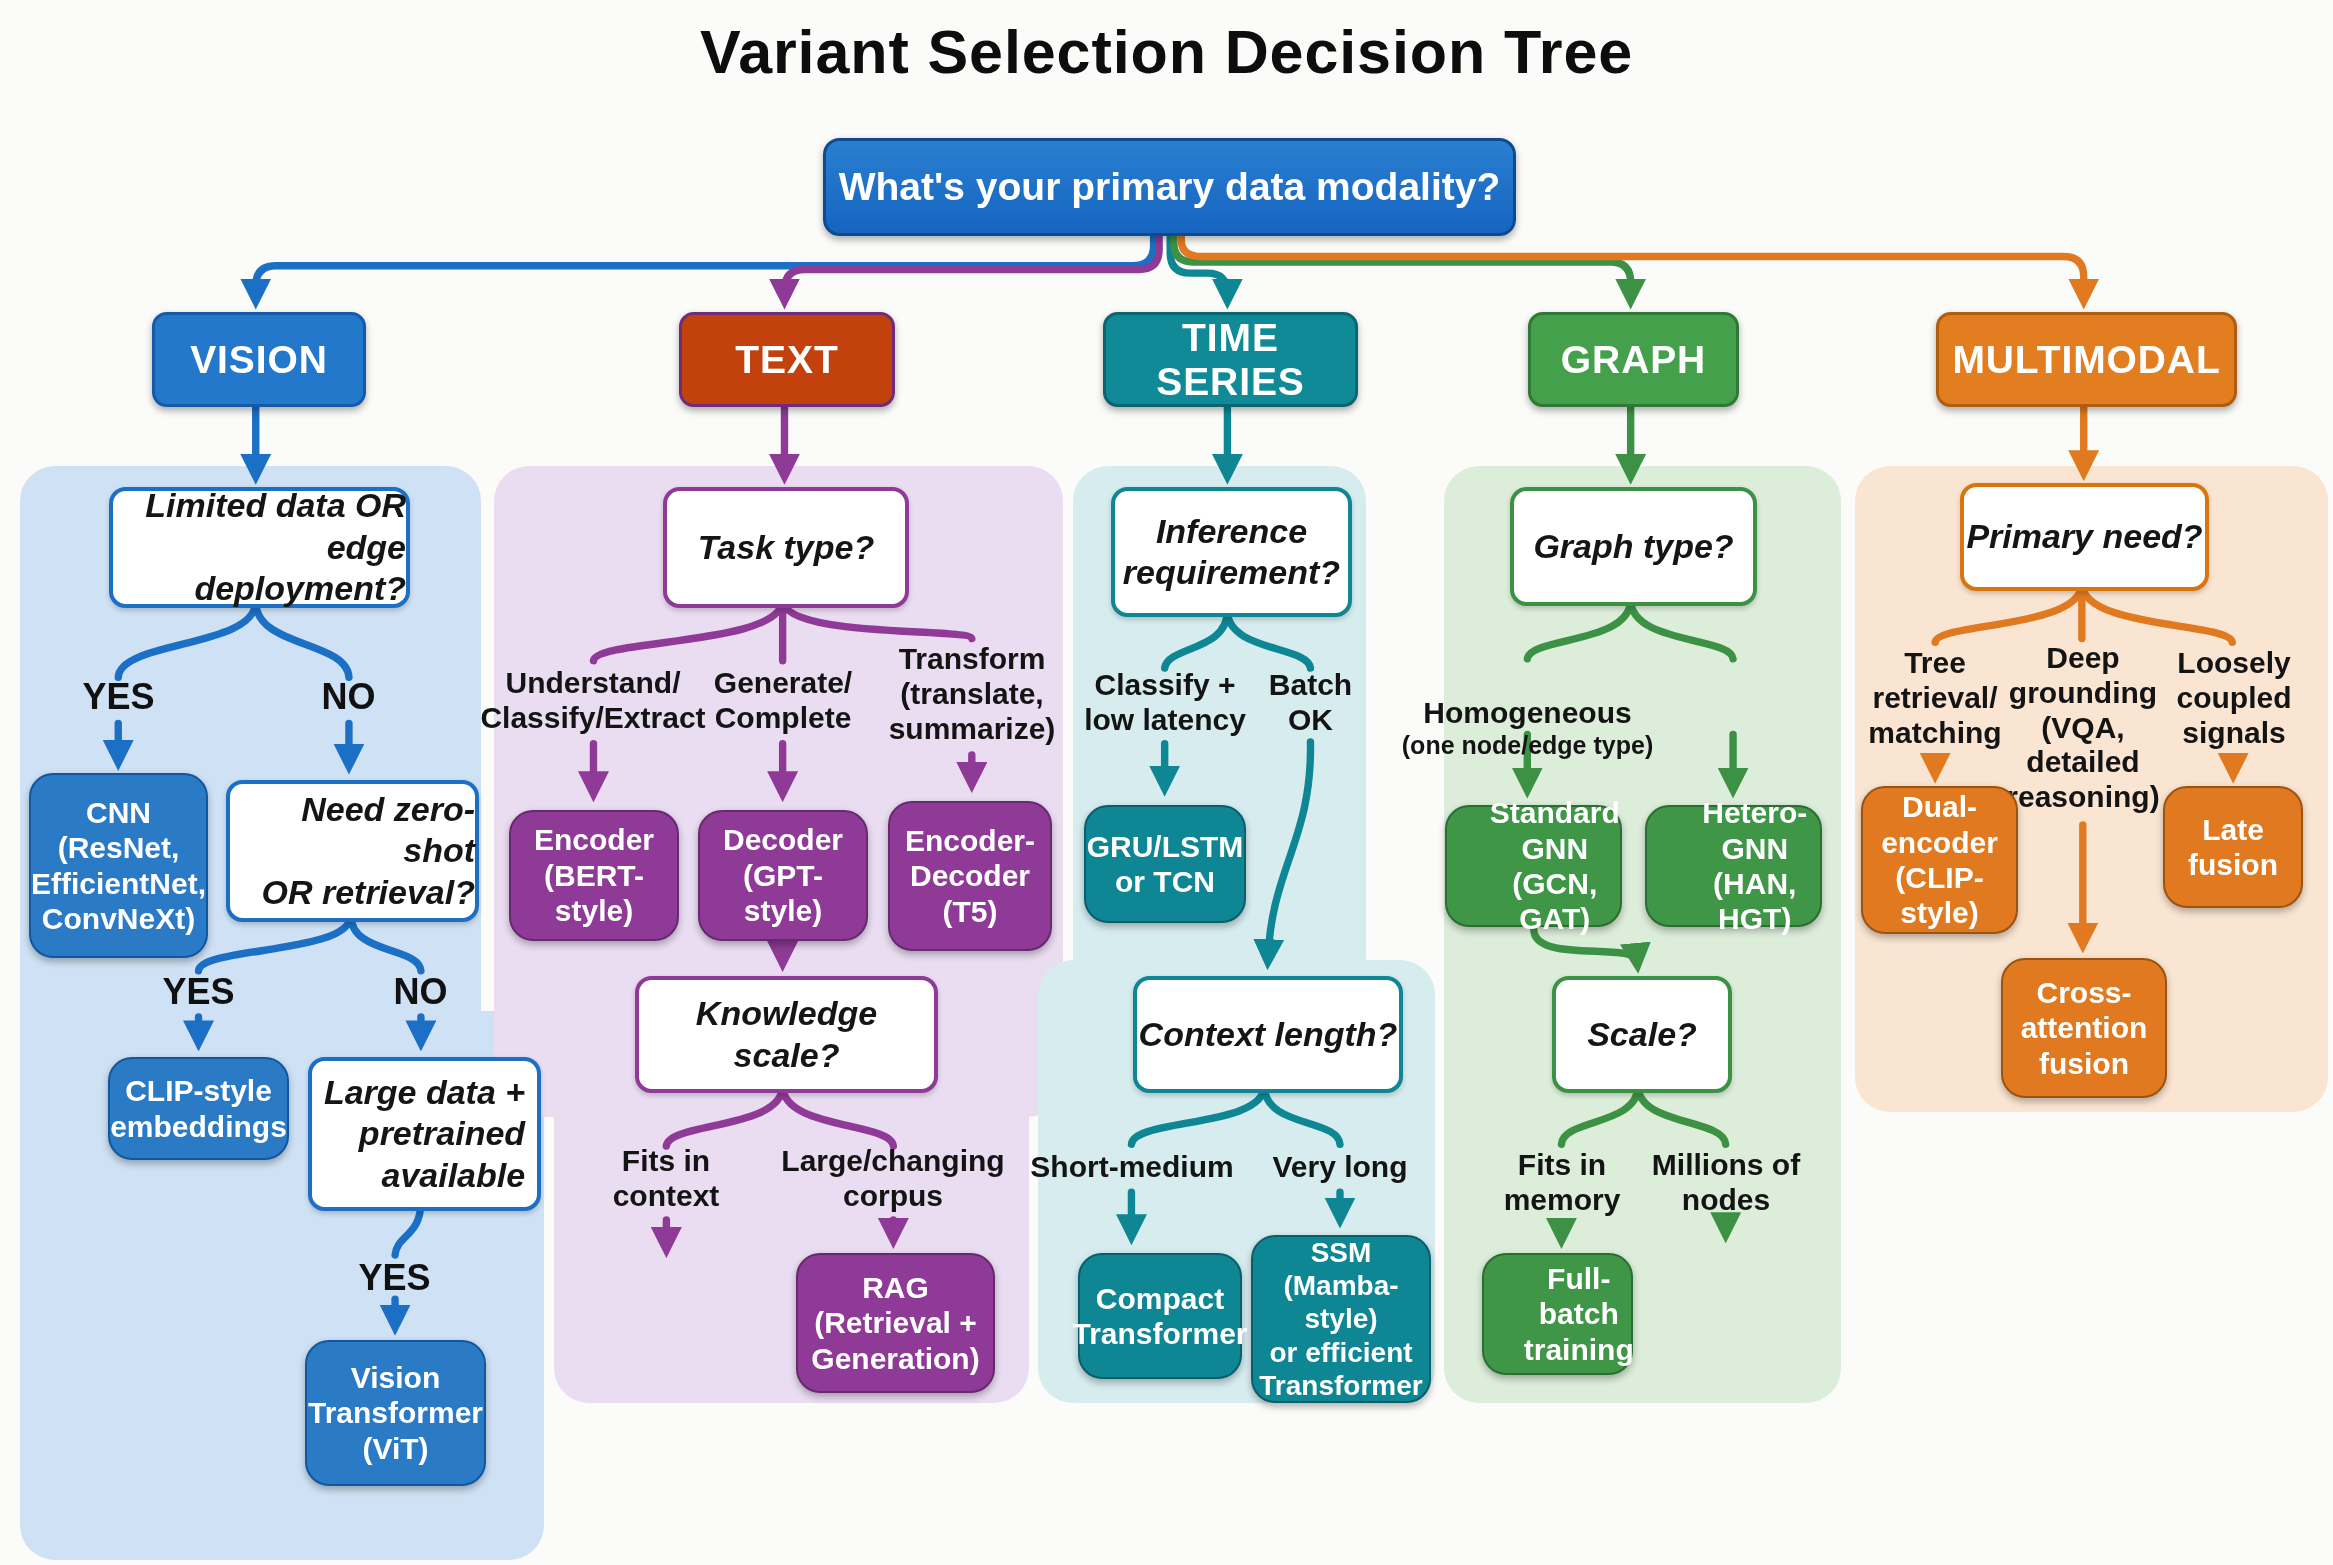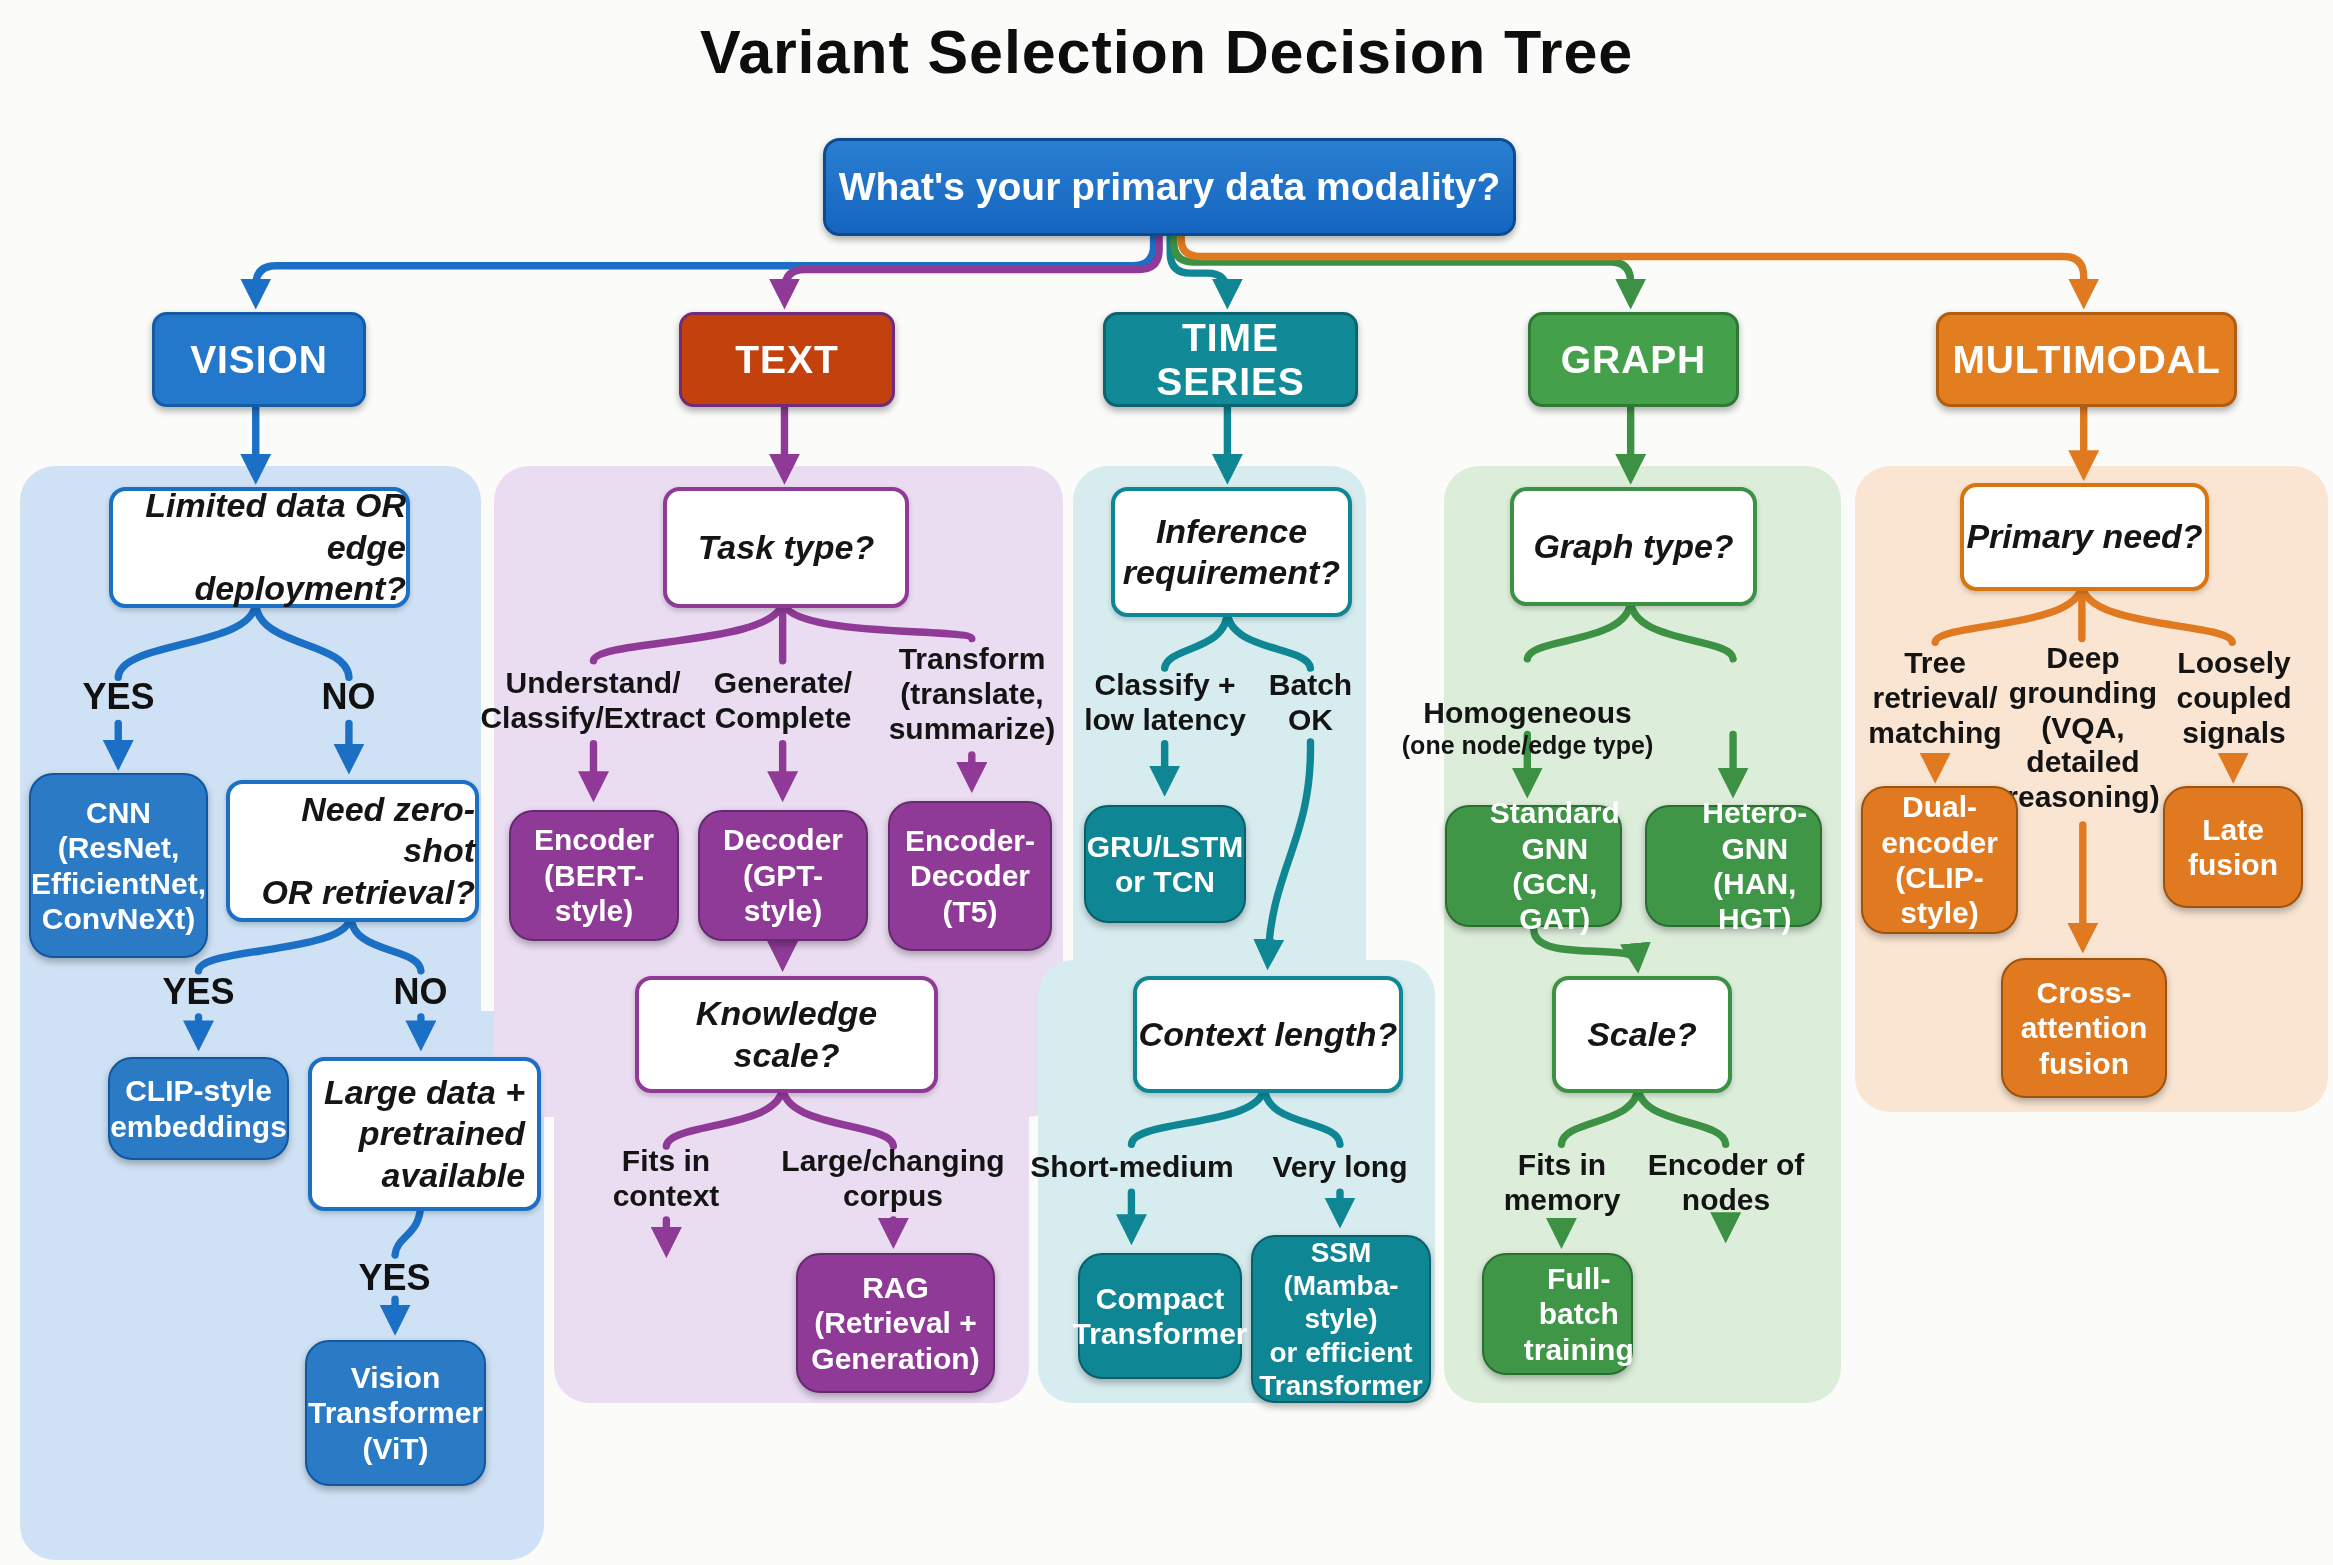--- a/index.html
+++ b/index.html
@@ -241,21 +241,21 @@
     <span>Homogeneous</span>
     <span class="sublabel">(one node/edge type)</span>
   </div>
   <div class="node nd-graph" style="left:1445px;top:805px;width:177px;height:122px;">Standard GNN
 (GCN, GAT)</div>
   <div class="node nd-graph" style="left:1645px;top:805px;width:177px;height:122px;">Hetero-GNN
 (HAN, HGT)</div>
   <div class="qbox qb-graph" style="left:1552px;top:976px;width:172px;height:109px;">Scale?</div>
   <div class="blabel" style="left:1442px;top:1148px;width:240px;">Fits in
 memory</div>
-  <div class="blabel" style="left:1606px;top:1148px;width:240px;">Encoder of
+  <div class="blabel" style="left:1606px;top:1148px;width:240px;">Millions of
 nodes</div>
   <div class="node nd-graph" style="left:1482px;top:1253px;width:151px;height:122px;">Full-batch
 training</div>
 
   <div class="qbox qb-mm" style="left:1960px;top:483px;width:241px;height:100px;">Primary need?</div>
   <div class="blabel" style="left:1815px;top:646px;width:240px;">Tree
 retrieval/
 matching</div>
   <div class="blabel" style="left:1963px;top:641px;width:240px;">Deep
 grounding

